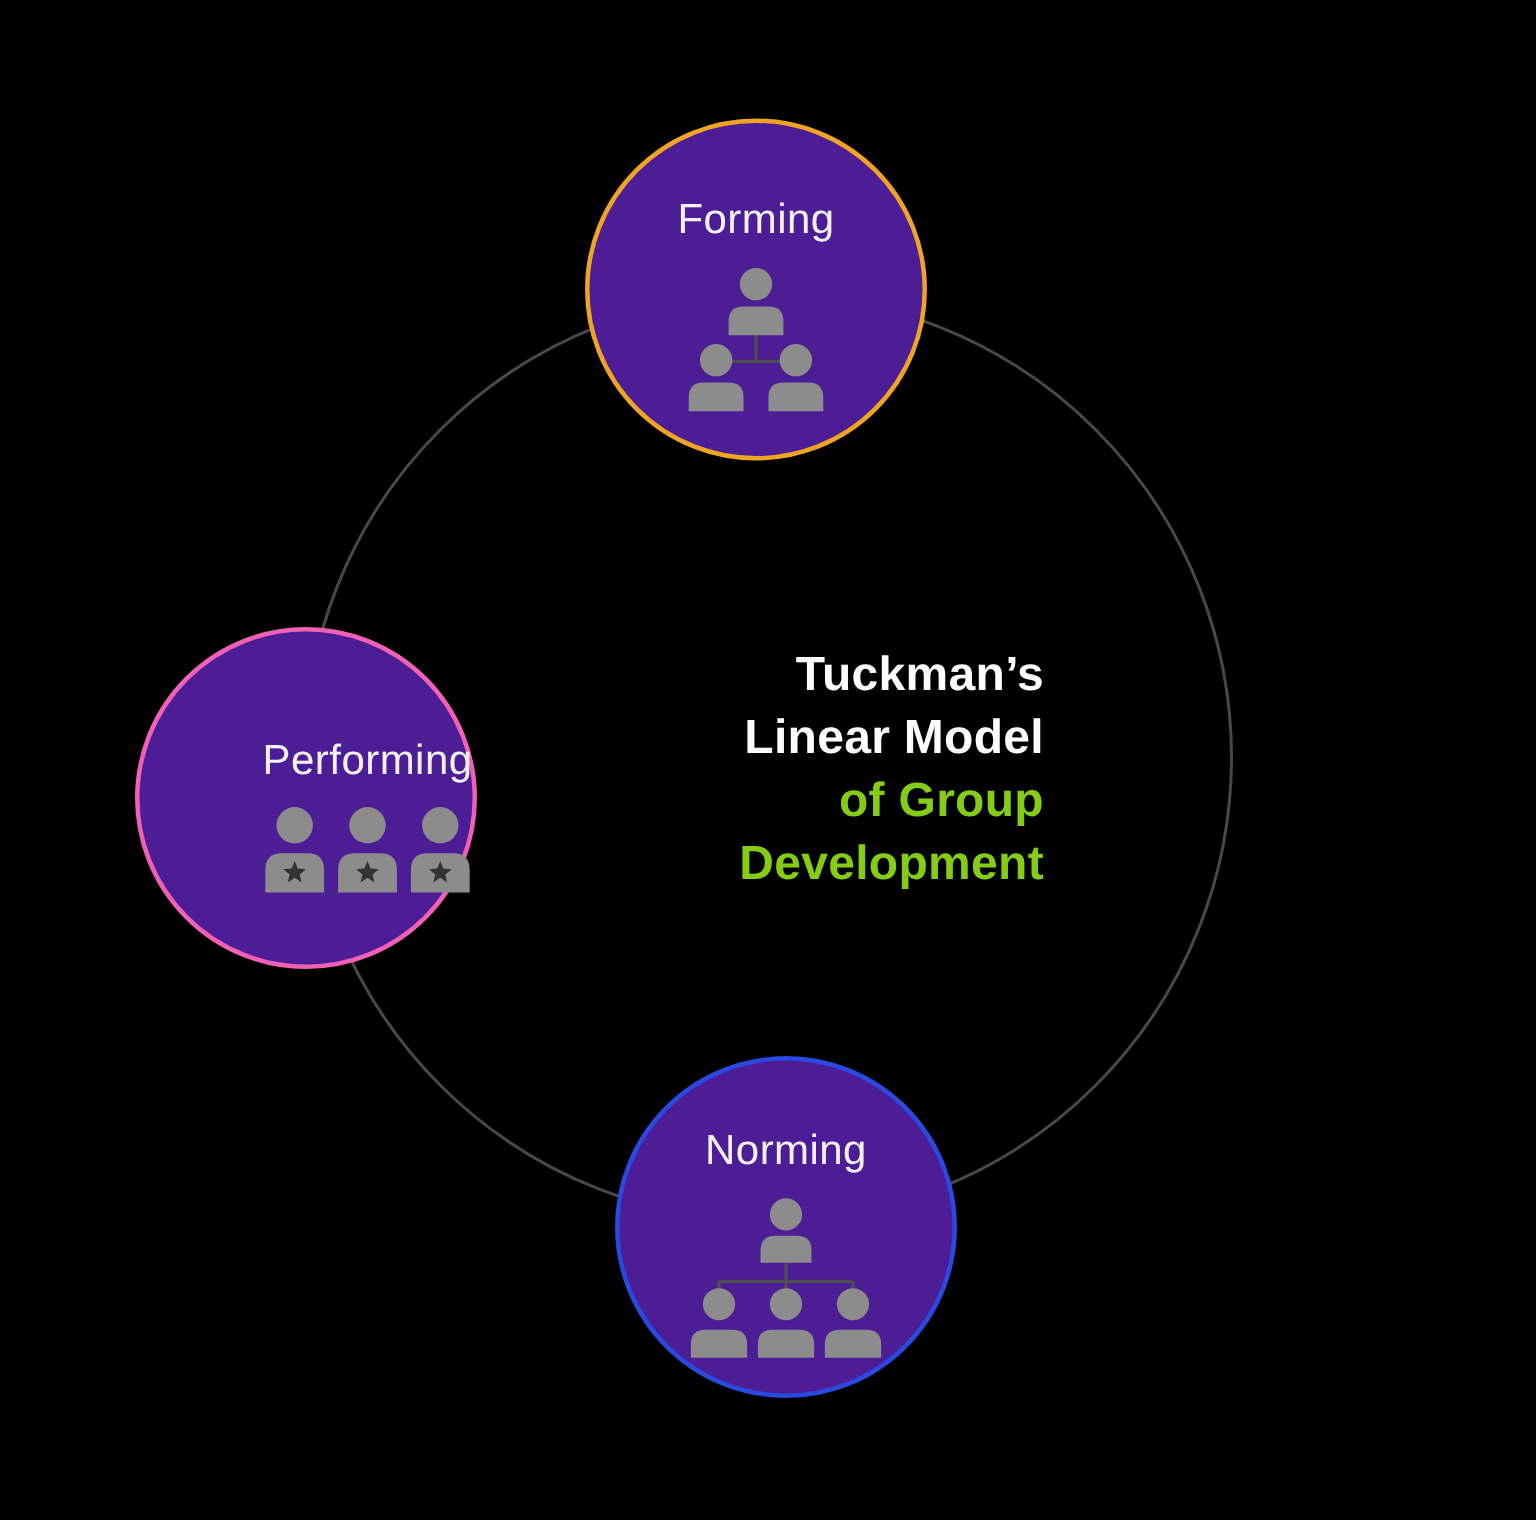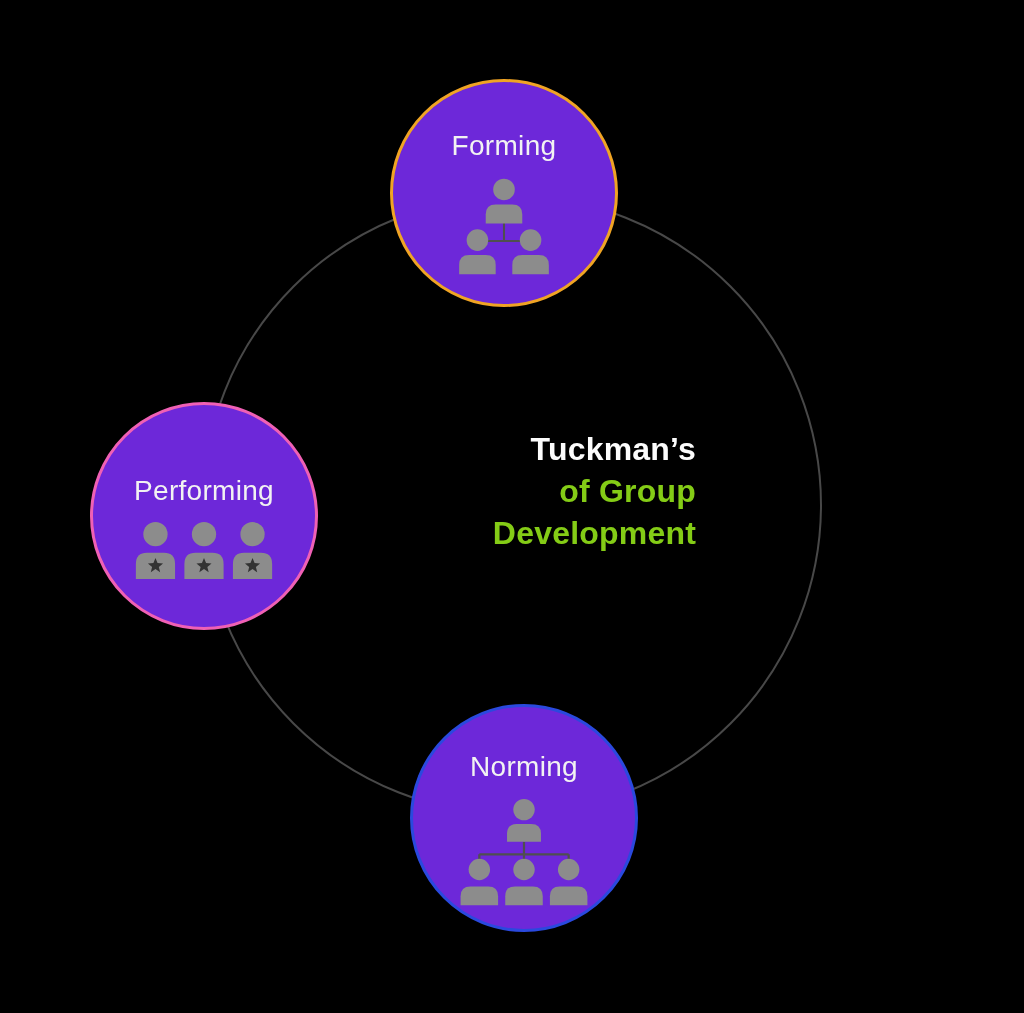--- a/index.html
+++ b/index.html
@@ -26,32 +26,32 @@
     border: 2px solid #484848;
     border-radius: 50%;
   }
   
   .node {
     position: absolute;
     width: 228px;
     height: 228px;
     box-sizing: border-box;
     border-radius: 50%;
-    background: #6d28d9;
+    background: #4c1d95;
     border: 3px solid #888888;
     display: flex;
     flex-direction: column;
     align-items: center;
     justify-content: center;
     gap: 14px;
   }
   .node-forming    { left: 390px; top: 79px;  border-color: #f0a424; padding-top: 18px; }
   .node-storming   { left: 706px; top: 398px; border-color: #35c7b9; padding-top: 34px; }
   .node-norming    { left: 410px; top: 704px; border-color: #2a49de; padding-top: 20px; }
-  .node-performing { left: 90px;  top: 402px; border-color: #f060b5; padding-top: 21px; }
+  .node-performing { left: 90px;  top: 418px; border-color: #f060b5; padding-top: 21px; align-items: flex-end; }
   .node-label {
     color: #f2f2f2;
     font-size: 28px;
     line-height: 34px;
     font-weight: 400;
     letter-spacing: 0.3px;
     white-space: nowrap;
   }
   
   .icon .fig { fill: #8c8c8c; }
@@ -78,20 +78,21 @@
 </style>
 </head>
 <body>
 
 <div class="canvas">
 
   <div class="ring"></div>
 
   <div class="center-title">
     <div class="t-white">Tuckman’s</div>
+    <div class="t-white">Linear Model</div>
     <div class="t-gray">of Group</div>
     <div class="t-gray">Development</div>
   </div>
 
   <div class="node node-forming">
     <div class="node-label">Forming</div>
     <svg class="icon" width="100" height="98" viewBox="0 0 120 118">
       <g class="connector">
           <path d="M60 54 V77 M28 77 H92"></path>
         </g>

